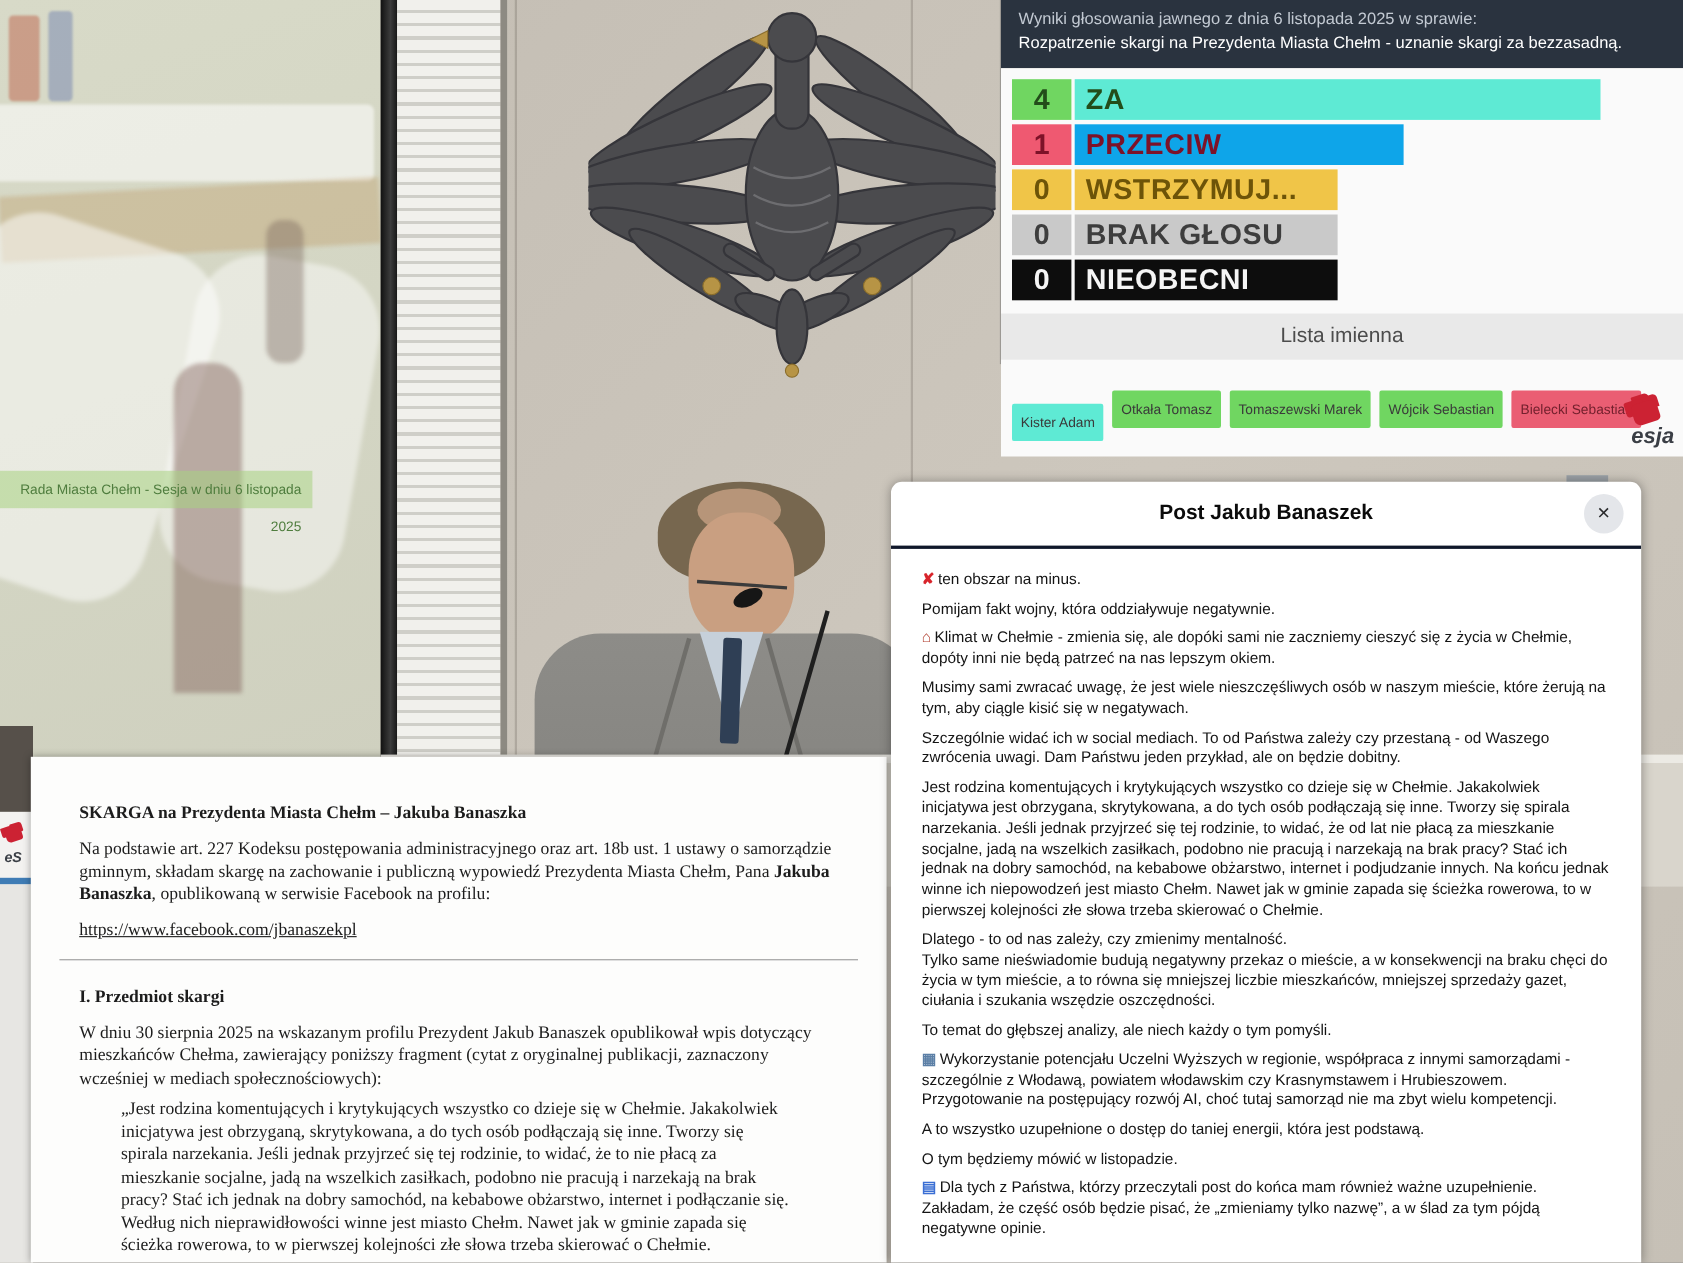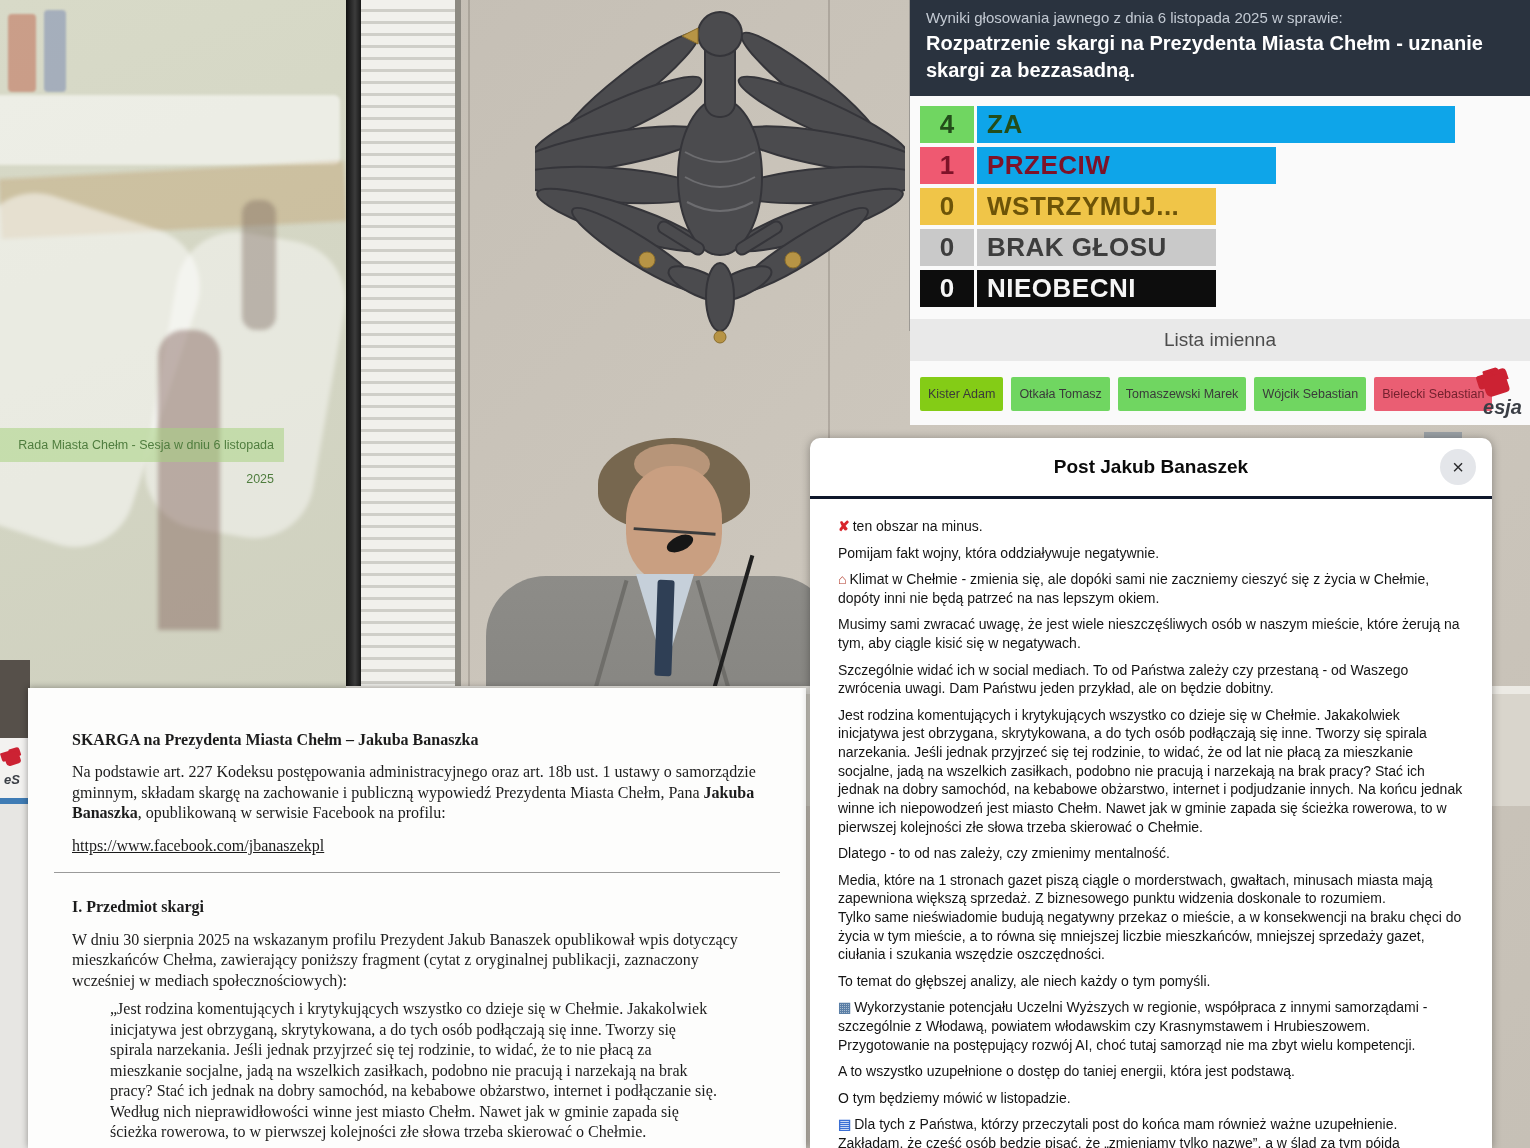--- a/index.html
+++ b/index.html
@@ -55,21 +55,21 @@
   .side-gray{position:absolute;left:0;top:0;width:38px;height:82px;background:#9aa0a5;}
   .side-dark{position:absolute;left:0;top:82px;width:38px;height:126px;background:linear-gradient(180deg,#2c2a26 0 10px,#474238 10px);}
   .side-blue{position:absolute;left:0;top:208px;width:38px;height:72px;background:#2e6d9d;}
   .side-pr{position:absolute;left:3px;top:230px;color:#cfe3f2;font-weight:bold;font-size:21px;}
 
   
   .vote-panel{position:absolute;left:910px;top:0;width:620px;height:330px;display:flex;flex-direction:column;
     box-shadow:0 0 0 1px rgba(110,110,110,.5);}
   .vote-header{background:#2a333f;color:#fff;padding:9px 16px 12px;}
   .vh-line1{font-size:15px;color:#c3cad3;margin-bottom:4px;}
-  .vh-line2{font-size:20px;font-weight:bold;line-height:1.35;}
+  .vh-line2{font-size:15px;font-weight:normal;line-height:1.35;}
   .vote-body{background:#fafafa;flex:1;position:relative;display:flex;flex-direction:column;}
   .vote-rows{padding:10px 10px 6px 10px;display:flex;flex-direction:column;gap:4px;}
   .vrow{display:flex;height:37px;}
   .vnum{width:54px;margin-right:3px;display:flex;align-items:center;justify-content:center;font-size:26px;font-weight:bold;flex:none;}
   .vtrack{flex:1;}
   .vbar{height:100%;display:flex;align-items:center;min-width:44%;}
   .vlabel{font-size:26px;font-weight:bold;padding-left:10px;white-space:nowrap;letter-spacing:.5px;}
   .lista{background:#e9e9e9;text-align:center;font-size:19px;color:#4c4c4c;padding:10px 0;margin-top:6px;}
   .voters{display:flex;gap:8px;padding:16px 0 14px 10px;align-items:center;}
   .voter{border:none;border-radius:2px;font-size:12.5px;padding:10px 8px;font-family:inherit;white-space:nowrap;cursor:pointer;}
@@ -200,21 +200,21 @@
   <section class="vote-panel">
     <header class="vote-header">
       <div class="vh-line1">Wyniki głosowania jawnego z dnia 6 listopada 2025 w sprawie:</div>
       <div class="vh-line2">Rozpatrzenie skargi na Prezydenta Miasta Chełm - uznanie skargi za bezzasadną.</div>
     </header>
     <div class="vote-body">
       <div class="vote-rows">
           <div class="vrow">
             <div class="vnum" style="background: rgb(112, 214, 97); color: rgb(35, 77, 26);">4</div>
             <div class="vtrack">
-              <div class="vbar" style="width: 88%; background: #0ea5e9;">
+              <div class="vbar" style="width: 88%; background: #5eead4;">
                 <span class="vlabel" style="color: rgb(35, 77, 26);">ZA</span>
               </div>
             </div>
           </div>
           <div class="vrow">
             <div class="vnum" style="background: rgb(239, 89, 113); color: rgb(125, 18, 40);">1</div>
             <div class="vtrack">
               <div class="vbar" style="width: 55%; background: #0ea5e9;">
                 <span class="vlabel" style="color: rgb(125, 18, 40);">PRZECIW</span>
               </div>
@@ -240,21 +240,21 @@
             <div class="vnum" style="background: rgb(13, 13, 13); color: rgb(245, 245, 245);">0</div>
             <div class="vtrack">
               <div class="vbar" style="width: 44%; background: rgb(13, 13, 13);">
                 <span class="vlabel" style="color: rgb(245, 245, 245);">NIEOBECNI</span>
               </div>
             </div>
           </div>
         </div>
       <div class="lista">Lista imienna</div>
       <div class="voters">
-          <button class="voter" style="background: #84cc16; color: rgb(58, 58, 58);">Kister Adam</button>
+          <button class="voter" style="background: #5eead4; color: rgb(58, 58, 58); margin-top: 24px;">Kister Adam</button>
           <button class="voter" style="background: rgb(112, 214, 97); color: rgb(58, 58, 58);">Otkała Tomasz</button>
           <button class="voter" style="background: rgb(112, 214, 97); color: rgb(58, 58, 58);">Tomaszewski Marek</button>
           <button class="voter" style="background: rgb(112, 214, 97); color: rgb(58, 58, 58);">Wójcik Sebastian</button>
           <button class="voter" style="background: rgb(234, 94, 115); color: rgb(116, 33, 46);">Bielecki Sebastian</button>
         </div>
       <div class="esesja">
         <span class="fist"></span>
         <span class="esja">esja</span>
       </div>
     </div>
@@ -279,21 +279,20 @@
       </button>
     </header>
     <div class="modal-body">
         <p class="post-par"><span class="emoji" style="color: rgb(216, 36, 43);">✘</span>ten obszar na minus.</p>
         <p class="post-par">Pomijam fakt wojny, która oddziaływuje negatywnie.</p>
         <p class="post-par"><span class="emoji" style="color: rgb(176, 58, 42);">⌂</span>Klimat w Chełmie - zmienia się, ale dopóki sami nie zaczniemy cieszyć się z życia w Chełmie, dopóty inni nie będą patrzeć na nas lepszym okiem.</p>
         <p class="post-par">Musimy sami zwracać uwagę, że jest wiele nieszczęśliwych osób w naszym mieście, które żerują na tym, aby ciągle kisić się w negatywach.</p>
         <p class="post-par">Szczególnie widać ich w social mediach. To od Państwa zależy czy przestaną - od Waszego zwrócenia uwagi. Dam Państwu jeden przykład, ale on będzie dobitny.</p>
         <p class="post-par">Jest rodzina komentujących i krytykujących wszystko co dzieje się w Chełmie. Jakakolwiek inicjatywa jest obrzygana, skrytykowana, a do tych osób podłączają się inne. Tworzy się spirala narzekania. Jeśli jednak przyjrzeć się tej rodzinie, to widać, że od lat nie płacą za mieszkanie socjalne, jadą na wszelkich zasiłkach, podobno nie pracują i narzekają na brak pracy? Stać ich jednak na dobry samochód, na kebabowe obżarstwo, internet i podjudzanie innych. Na końcu jednak winne ich niepowodzeń jest miasto Chełm. Nawet jak w gminie zapada się ścieżka rowerowa, to w pierwszej kolejności złe słowa trzeba skierować o Chełmie.</p>
         <p class="post-par">Dlatego - to od nas zależy, czy zmienimy mentalność.</p>
-        <p class="post-par">Media, które na 1 stronach gazet piszą ciągle o morderstwach, gwałtach, minusach miasta mają zapewniona większą sprzedaż. Z biznesowego punktu widzenia doskonale to rozumiem.</p>
         <p class="post-par tight">Tylko same nieświadomie budują negatywny przekaz o mieście, a w konsekwencji na braku chęci do życia w tym mieście, a to równa się mniejszej liczbie mieszkańców, mniejszej sprzedaży gazet, ciułania i szukania wszędzie oszczędności.</p>
         <p class="post-par">To temat do głębszej analizy, ale niech każdy o tym pomyśli.</p>
         <p class="post-par"><span class="emoji" style="color: rgb(91, 127, 166);">▦</span>Wykorzystanie potencjału Uczelni Wyższych w regionie, współpraca z innymi samorządami - szczególnie z Włodawą, powiatem włodawskim czy Krasnymstawem i Hrubieszowem. Przygotowanie na postępujący rozwój AI, choć tutaj samorząd nie ma zbyt wielu kompetencji.</p>
         <p class="post-par">A to wszystko uzupełnione o dostęp do taniej energii, która jest podstawą.</p>
         <p class="post-par">O tym będziemy mówić w listopadzie.</p>
         <p class="post-par"><span class="emoji" style="color: rgb(59, 111, 212);">▤</span>Dla tych z Państwa, którzy przeczytali post do końca mam również ważne uzupełnienie. Zakładam, że część osób będzie pisać, że „zmieniamy tylko nazwę”, a w ślad za tym pójdą negatywne opinie.</p>
       </div>
   </section>
 
 </div>

